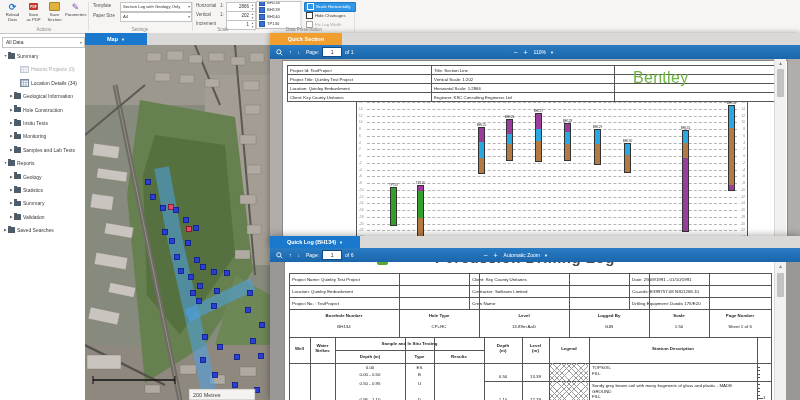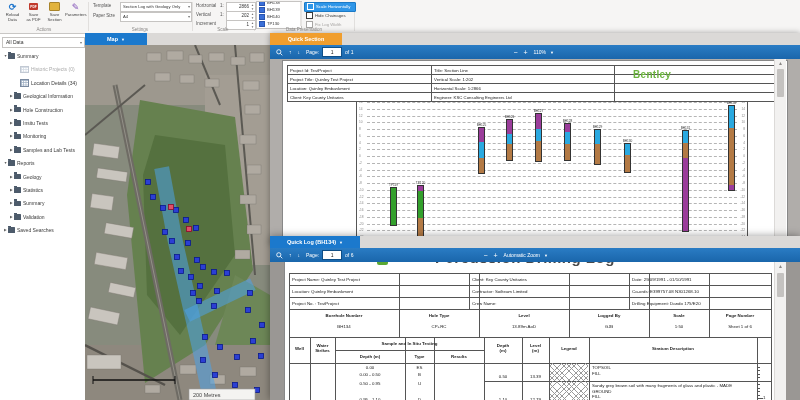--- a/index.html
+++ b/index.html
@@ -47,21 +47,21 @@
   #logwin{position:absolute;left:270px;top:236px;width:530px;height:164px;box-shadow:0 0 8px rgba(0,0,0,.4);background:#9a9794;z-index:5}
   .wcontent{position:absolute;left:0;top:26px;right:0;bottom:0;overflow:hidden}
   .page{position:absolute;background:#fff;border:0.7px solid #888}
   .vscroll{position:absolute;width:11px;background:#f2f1f0;border-left:1px solid #dcdad8}
   .vthumb{position:absolute;left:2px;width:7px;background:#c4c2c0;border-radius:1px}
   .varrow{position:absolute;left:0;width:11px;height:9px;color:#8a8886;font-size:5px;text-align:center;line-height:9px}
   
   .hline{position:absolute;height:0;border-top:0.7px solid #555}
   .vline{position:absolute;width:0;border-left:0.7px solid #555}
   .hfield{position:absolute;font-size:4.3px;color:#222;white-space:nowrap}
-  #bentley{position:absolute;color:#6cb33f;font-size:10px;font-weight:bold;letter-spacing:0.3px}
+  #bentley{position:absolute;color:#6cb33f;font-size:16px;font-weight:normal;letter-spacing:0.3px}
   #chart{position:absolute;overflow:hidden}
   .gline{position:absolute;left:10px;right:10px;border-top:0.8px dashed #b5b5b5}
   .gtick{position:absolute;font-size:3.2px;color:#888}
   .bar{position:absolute;width:7px;border:0.5px solid #333;box-sizing:border-box}
   .barseg{width:100%}
   .barlbl{position:absolute;font-size:3.2px;color:#333;transform:translateX(-50%);white-space:nowrap}
   
   .lg-text{position:absolute;font-size:4.4px;color:#1a1a1a;white-space:nowrap}
   .lg-bold{font-weight:bold}
   #log-title{position:absolute;font-size:15px;font-weight:bold;color:#4a4a4a;letter-spacing:0.5px;white-space:nowrap}

